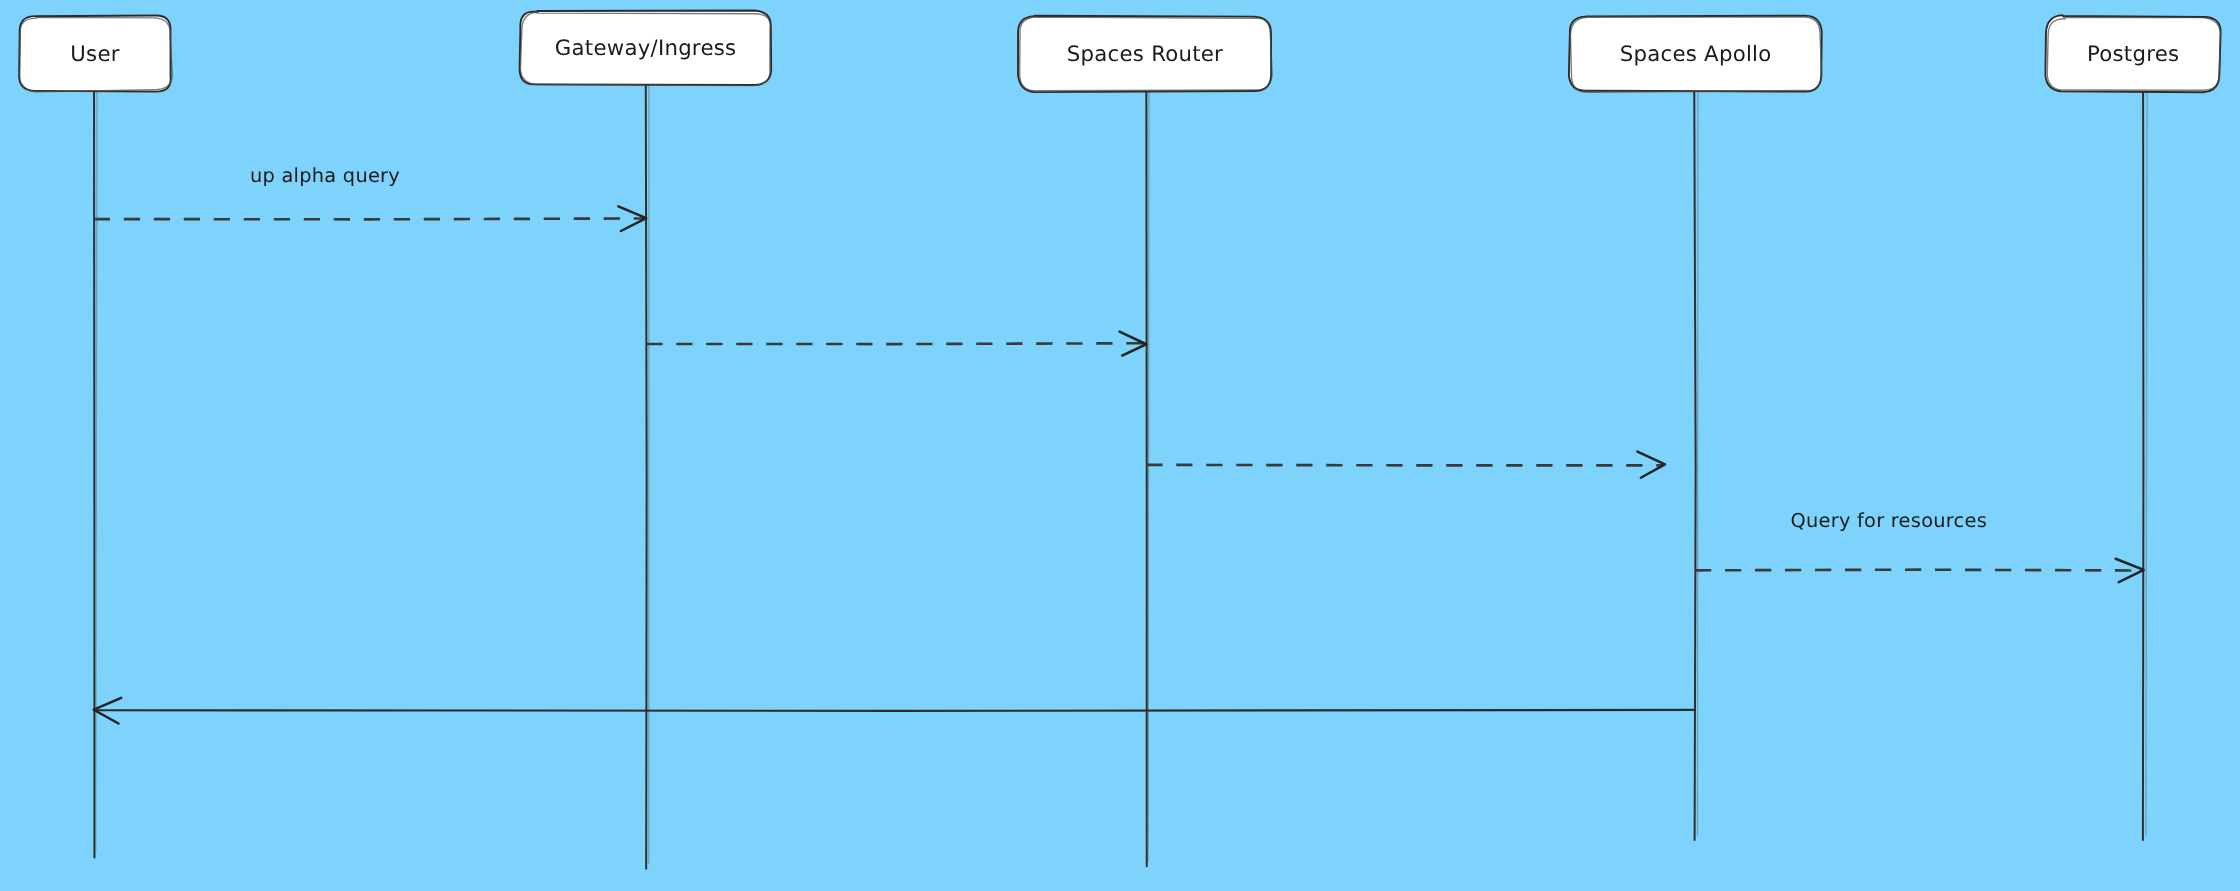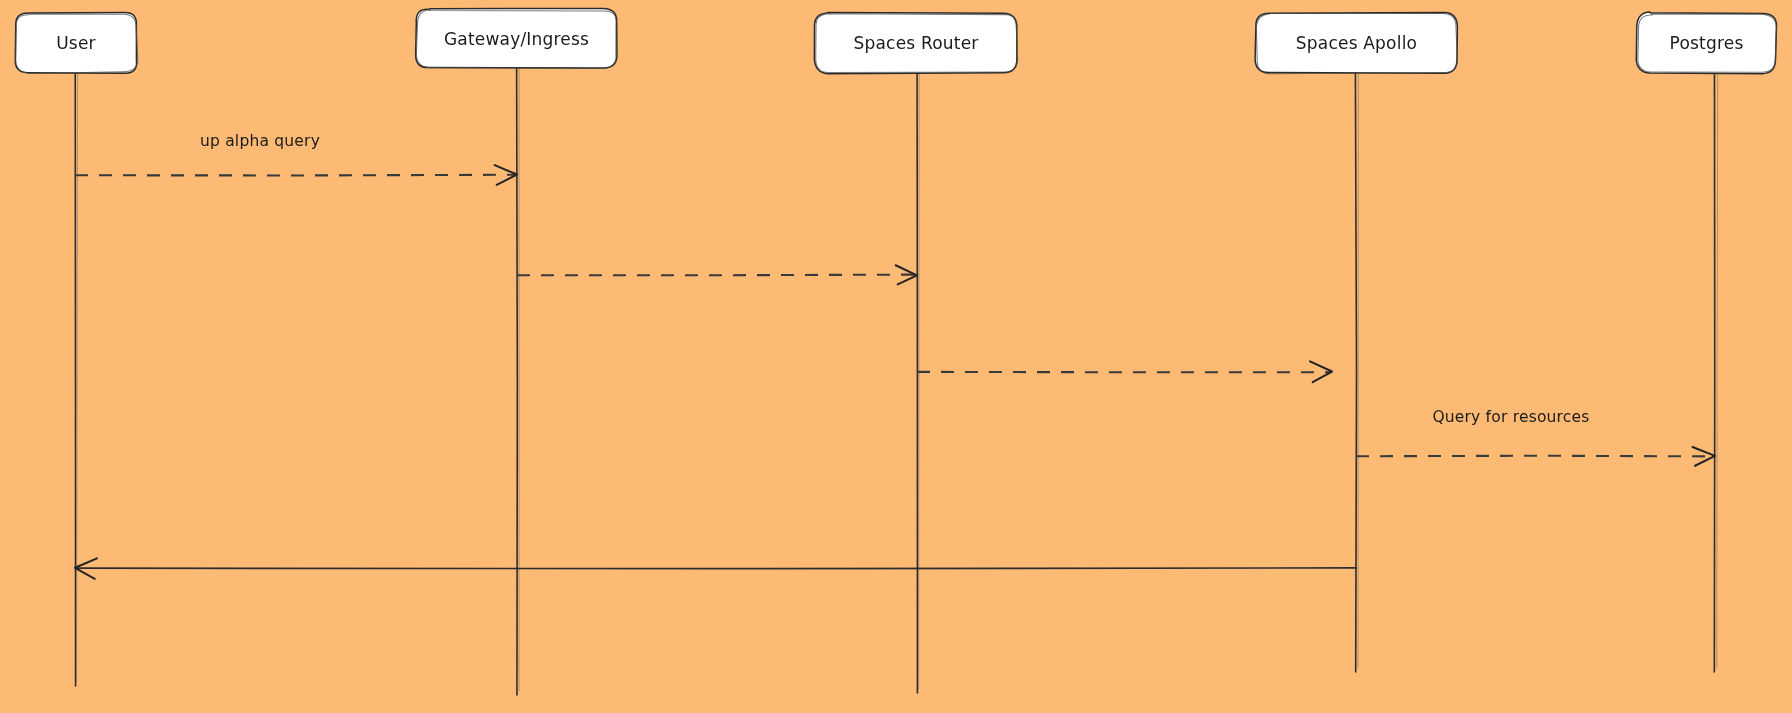--- a/index.html
+++ b/index.html
@@ -11,21 +11,21 @@
   body {
     font-family: "DejaVu Sans", sans-serif;
     width: 1792px;
     height: 713px;
     overflow: hidden;
   }
   #diagram-root {
     position: relative;
     width: 1792px;
     height: 713px;
-    background: #fdba74;
+    background: #7dd3fc;
   }
   svg.canvas {
     position: absolute;
     top: 0;
     left: 0;
     width: 1792px;
     height: 713px;
     display: block;
   }
   .participant-label {

